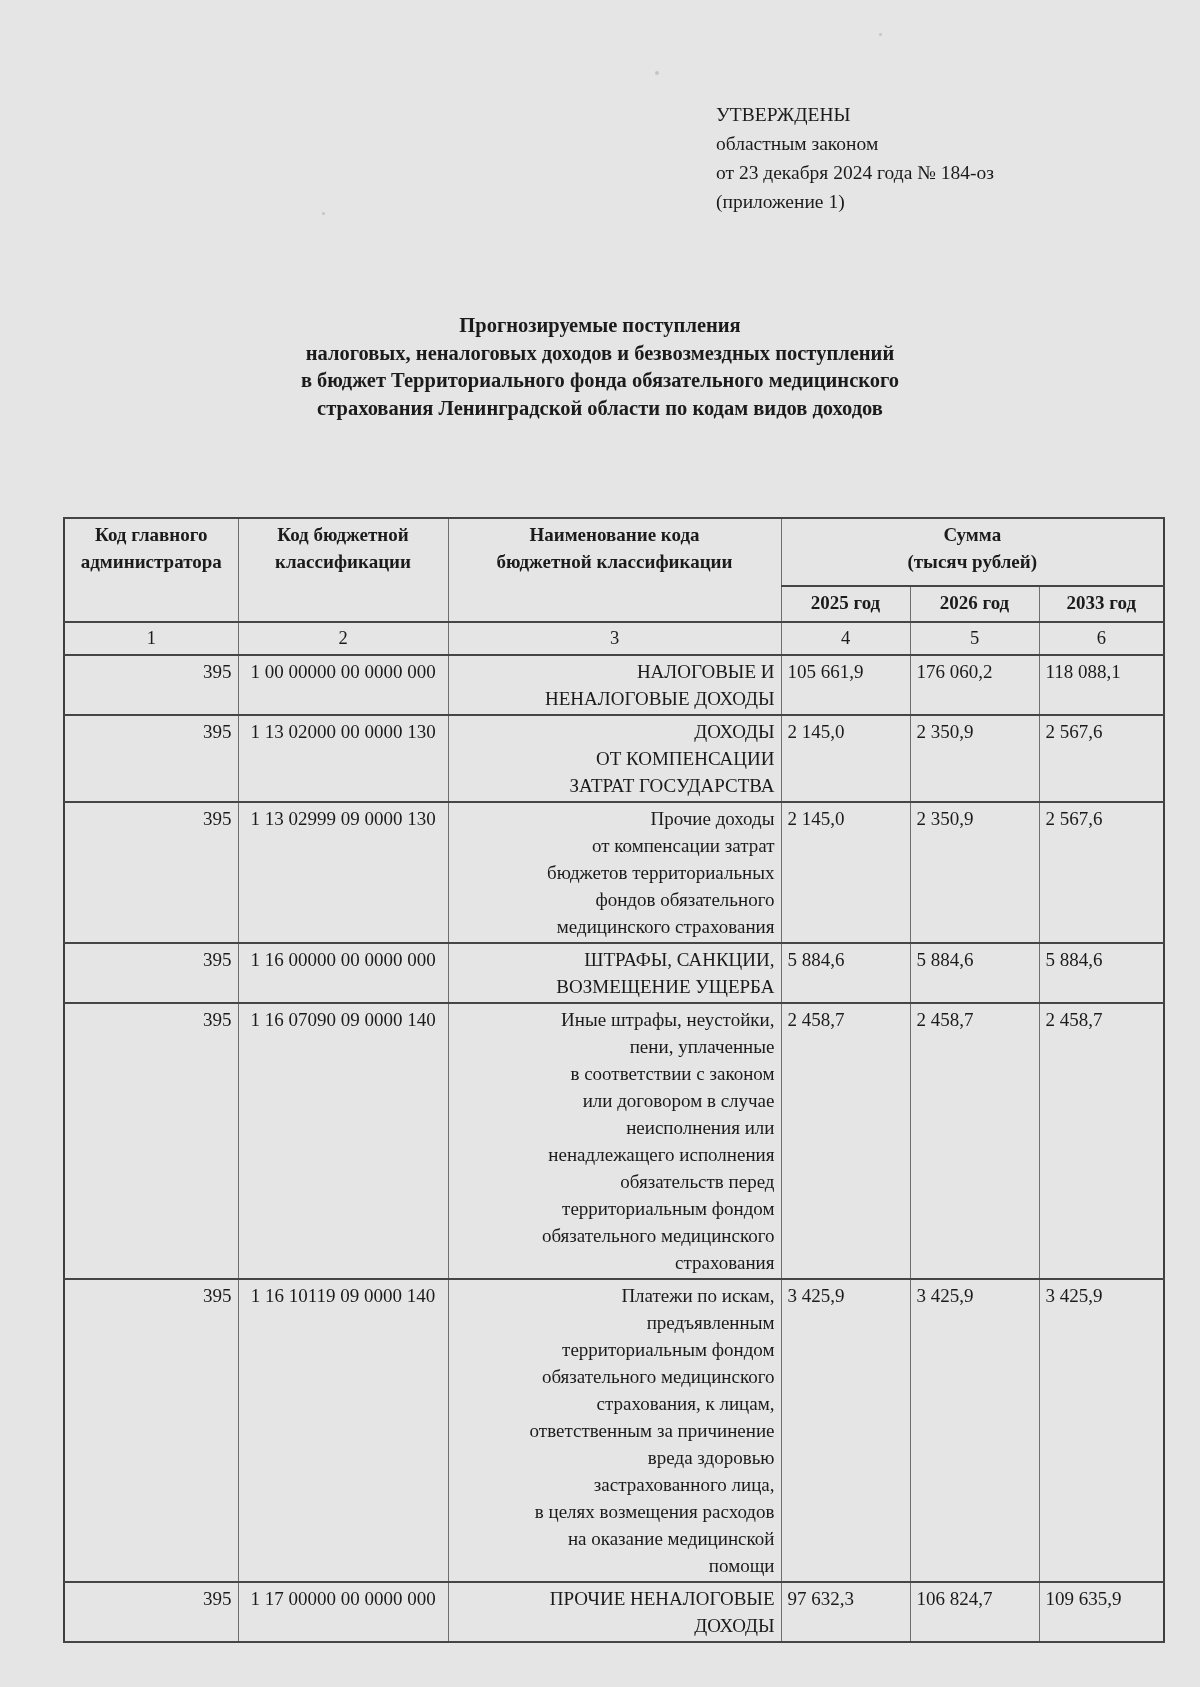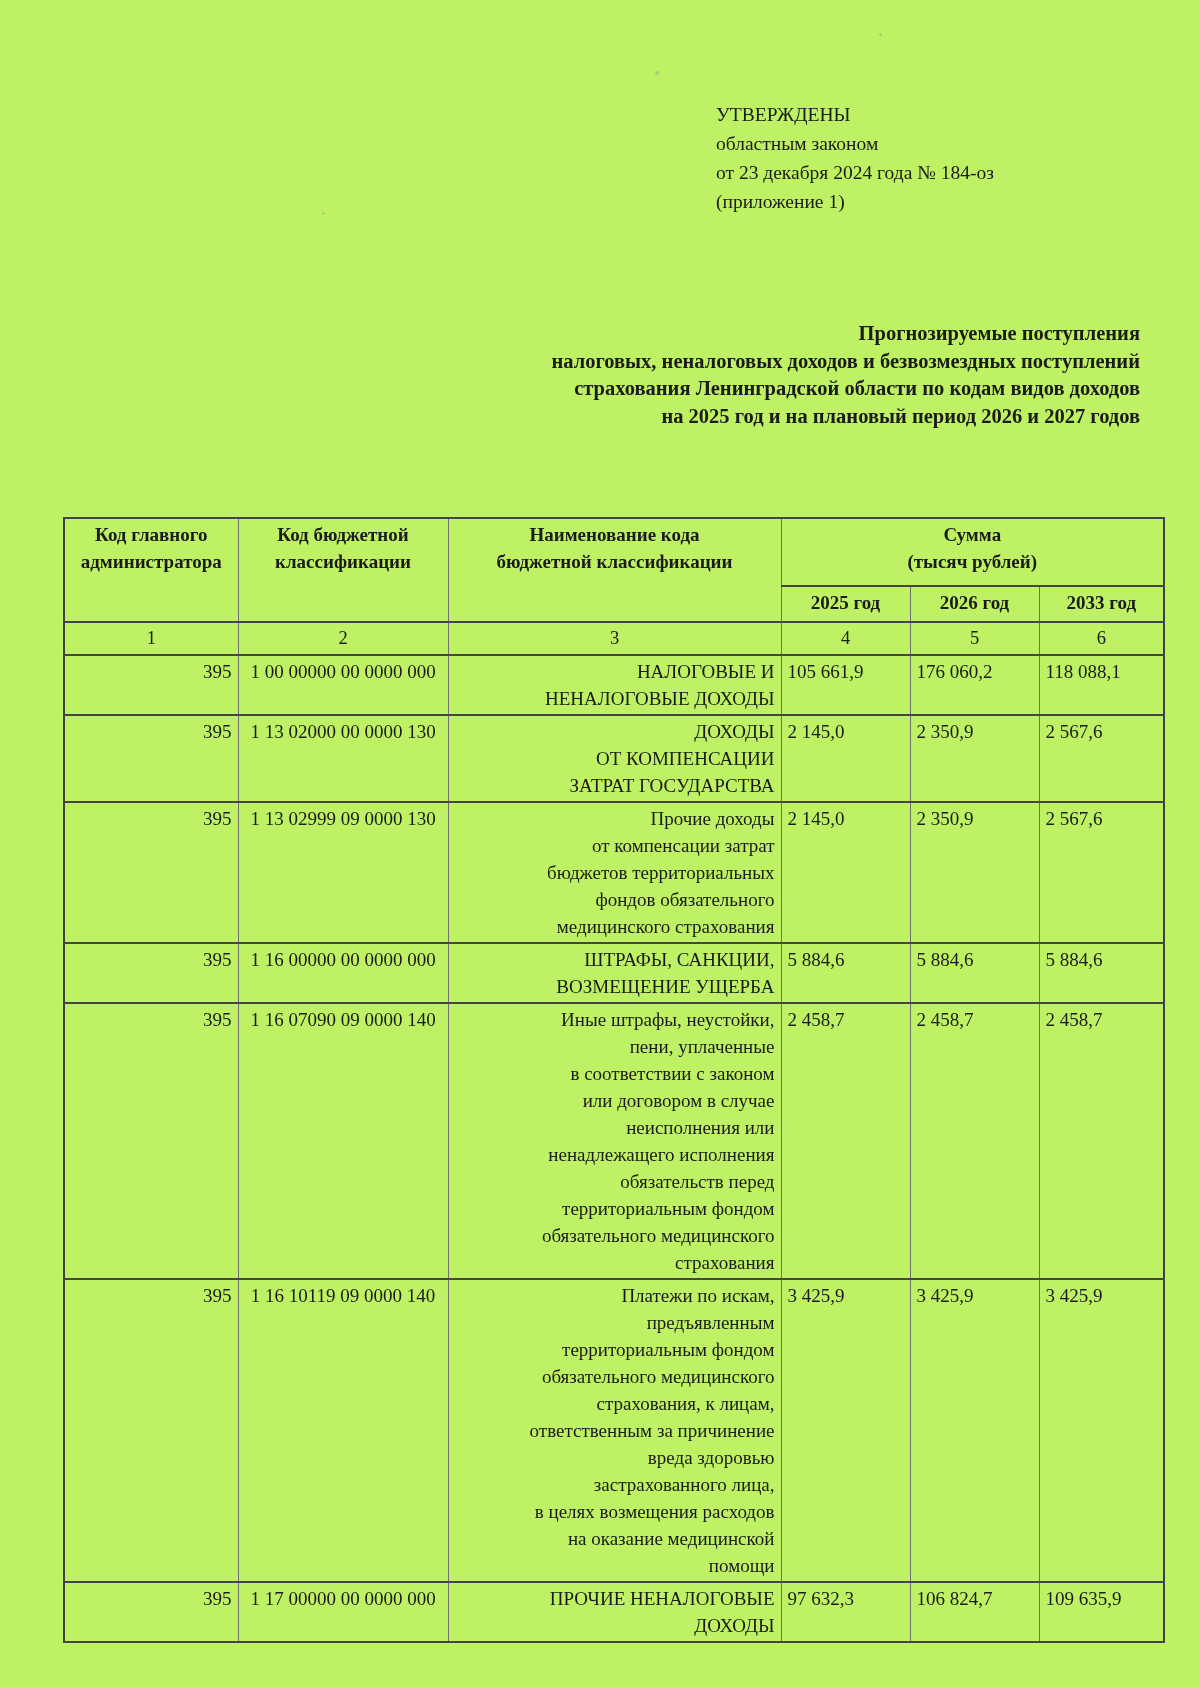--- a/index.html
+++ b/index.html
@@ -1,33 +1,33 @@
 <!DOCTYPE html>
 <html lang="ru"><head>
 <meta charset="utf-8">
 <style>
   html,body{margin:0;padding:0;background:#ffffff;}
   .page{
     position:relative;
     width:1200px;height:1687px;
-    background:#bef264;
+    background:#e5e5e5;
     color:#1b1b1b;
     font-family:"Liberation Serif", "DejaVu Serif", serif;
     overflow:hidden;
   }
   
   .approval{
     position:absolute;left:716px;top:100px;
     font-size:19.5px;line-height:29px;
     white-space:nowrap;
   }
   
   .doc-title{
-    position:absolute;left:60px;top:320px;width:1080px;
-    text-align:right;font-weight:bold;
+    position:absolute;left:60px;top:312px;width:1080px;
+    text-align:center;font-weight:bold;
     font-size:20.5px;line-height:27.5px;
   }
   
   table.budget{
     position:absolute;left:63px;top:517px;width:1100px;
     border-collapse:collapse;table-layout:fixed;
     font-size:19px;
     border:2px solid #3f3f3f;
   }
   table.budget td, table.budget th{
@@ -68,22 +68,22 @@
   <div class="approval">
     <div>УТВЕРЖДЕНЫ</div>
     <div>областным законом</div>
     <div>от 23 декабря 2024 года № 184-оз</div>
     <div>(приложение 1)</div>
   </div>
 
   <div class="doc-title">
     <div>Прогнозируемые поступления</div>
     <div>налоговых, неналоговых доходов и безвозмездных поступлений</div>
+    <div>в бюджет Территориального фонда обязательного медицинского</div>
     <div>страхования Ленинградской области по кодам видов доходов</div>
-    <div>на 2025 год и на плановый период 2026 и 2027 годов</div>
   </div>
 
   <table class="budget">
     <colgroup>
       <col style="width:174px">
       <col style="width:210px">
       <col style="width:333px">
       <col style="width:129px">
       <col style="width:129px">
       <col style="width:125px">

